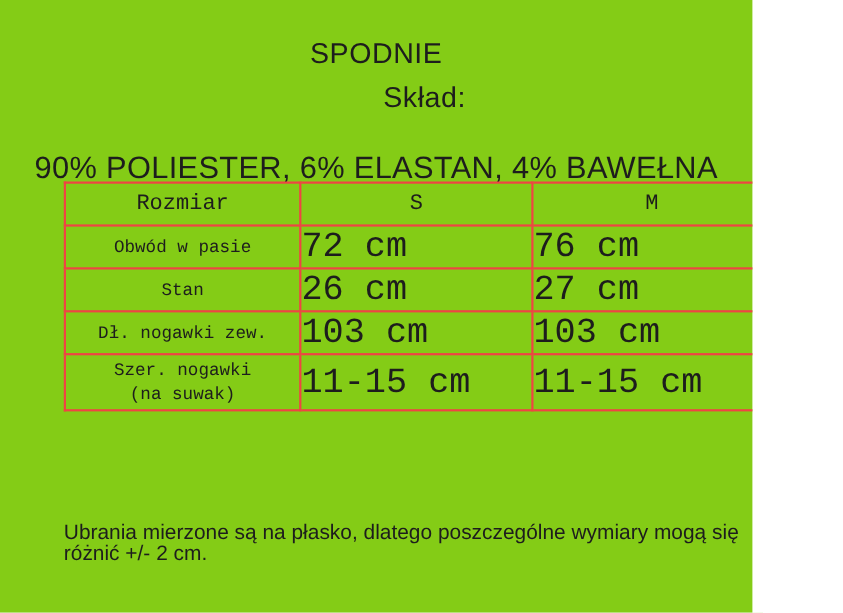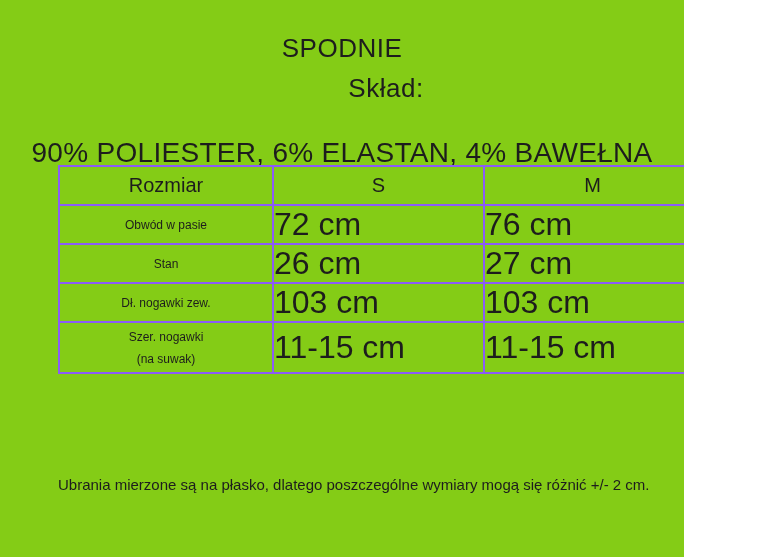--- a/index.html
+++ b/index.html
@@ -53,45 +53,46 @@
     top: 165px;
     left: 58px;
     width: 642px;
     border-collapse: collapse;
     table-layout: fixed;
   }
   .size-table col.c1 { width: 214px; }
   .size-table col.c2 { width: 211px; }
   .size-table col.c3 { width: 217px; }
   .size-table th, .size-table td {
-    border: 2px solid #8b5cf6;
+    border: 2px solid #ef4444;
     vertical-align: middle;
     padding: 0;
     font-weight: 400;
+    font-family: Liberation Mono, monospace;
   }
   .size-table thead th {
     height: 37px;
     font-size: 20px;
   }
   .size-table tbody tr { height: 39px; }
   .size-table tbody tr.tall { height: 51px; margin-top: 36px; }
   .size-table tbody th.rowlabel {
-    font-size: 12px;
+    font-size: 16px;
     line-height: 22px;
     white-space: pre-line;
   }
   .size-table td.val {
     font-size: 32px;
   }
   .footnote {
     position: absolute;
     top: 475px;
     left: 58px;
     width: 660px;
-    font-size: 15px;
+    font-size: 19px;
     line-height: 19px;
     text-align: left;
   }
 </style>
 </head>
 <body>
 
 <div class="page">
 
   <div class="title">SPODNIE</div>

